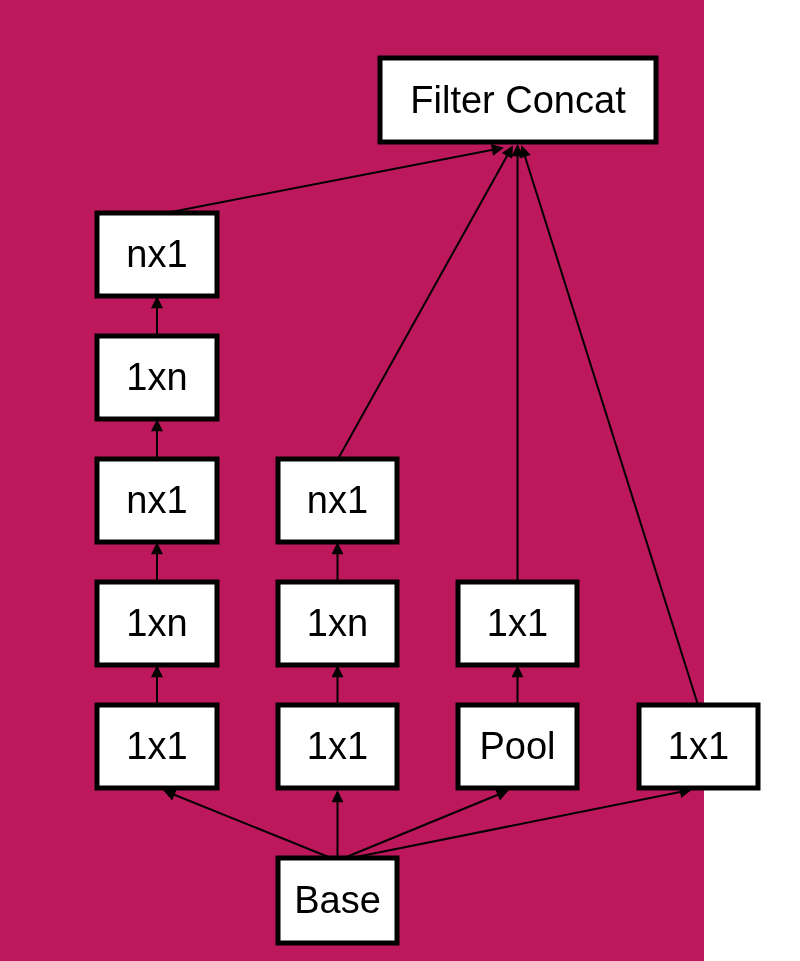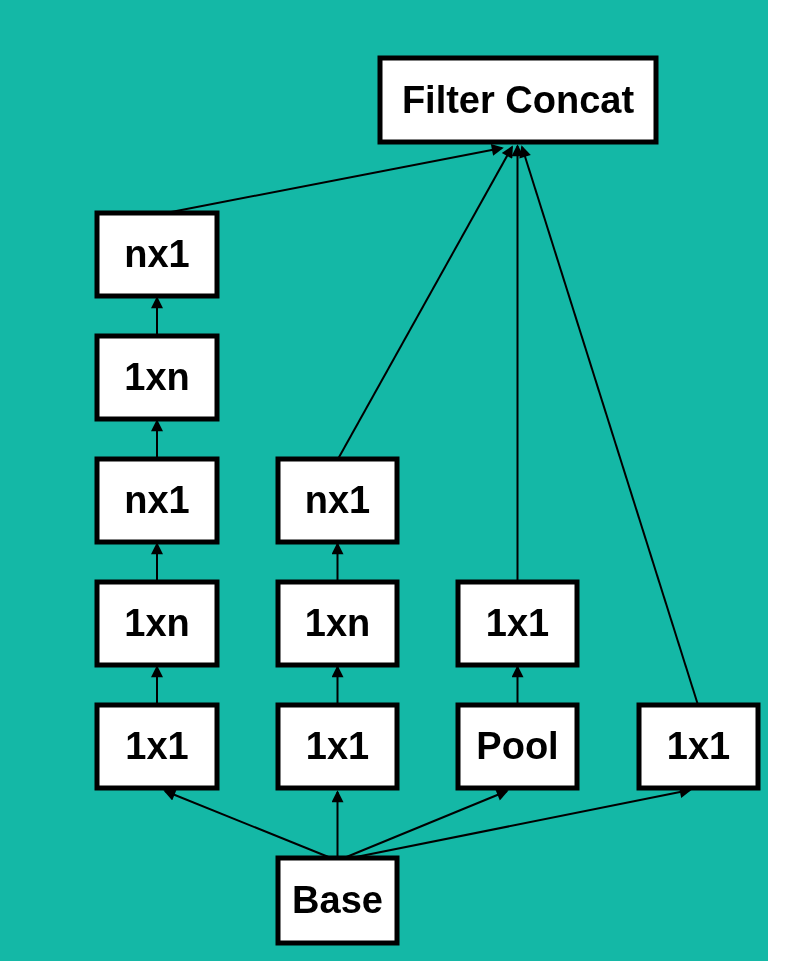--- a/index.html
+++ b/index.html
@@ -2,25 +2,24 @@
 <html><head>
 <meta charset="utf-8">
 <style>
   html, body {
     margin: 0;
     padding: 0;
     background: #ffffff;
   }
   .canvas {
     position: relative;
-    width: 768px;
+    width: 704px;
     height: 961px;
-    background: #14b8a6;
+    background: #be185d;
     font-family: "Liberation Sans", sans-serif;
-    font-weight: bold;
   }
   svg { display: block; }
   .node-box {
     fill: #ffffff;
     stroke: #000000;
     stroke-width: 5px;
   }
   .node-label {
     fill: #000000;
     font-family: "Liberation Sans", sans-serif;

